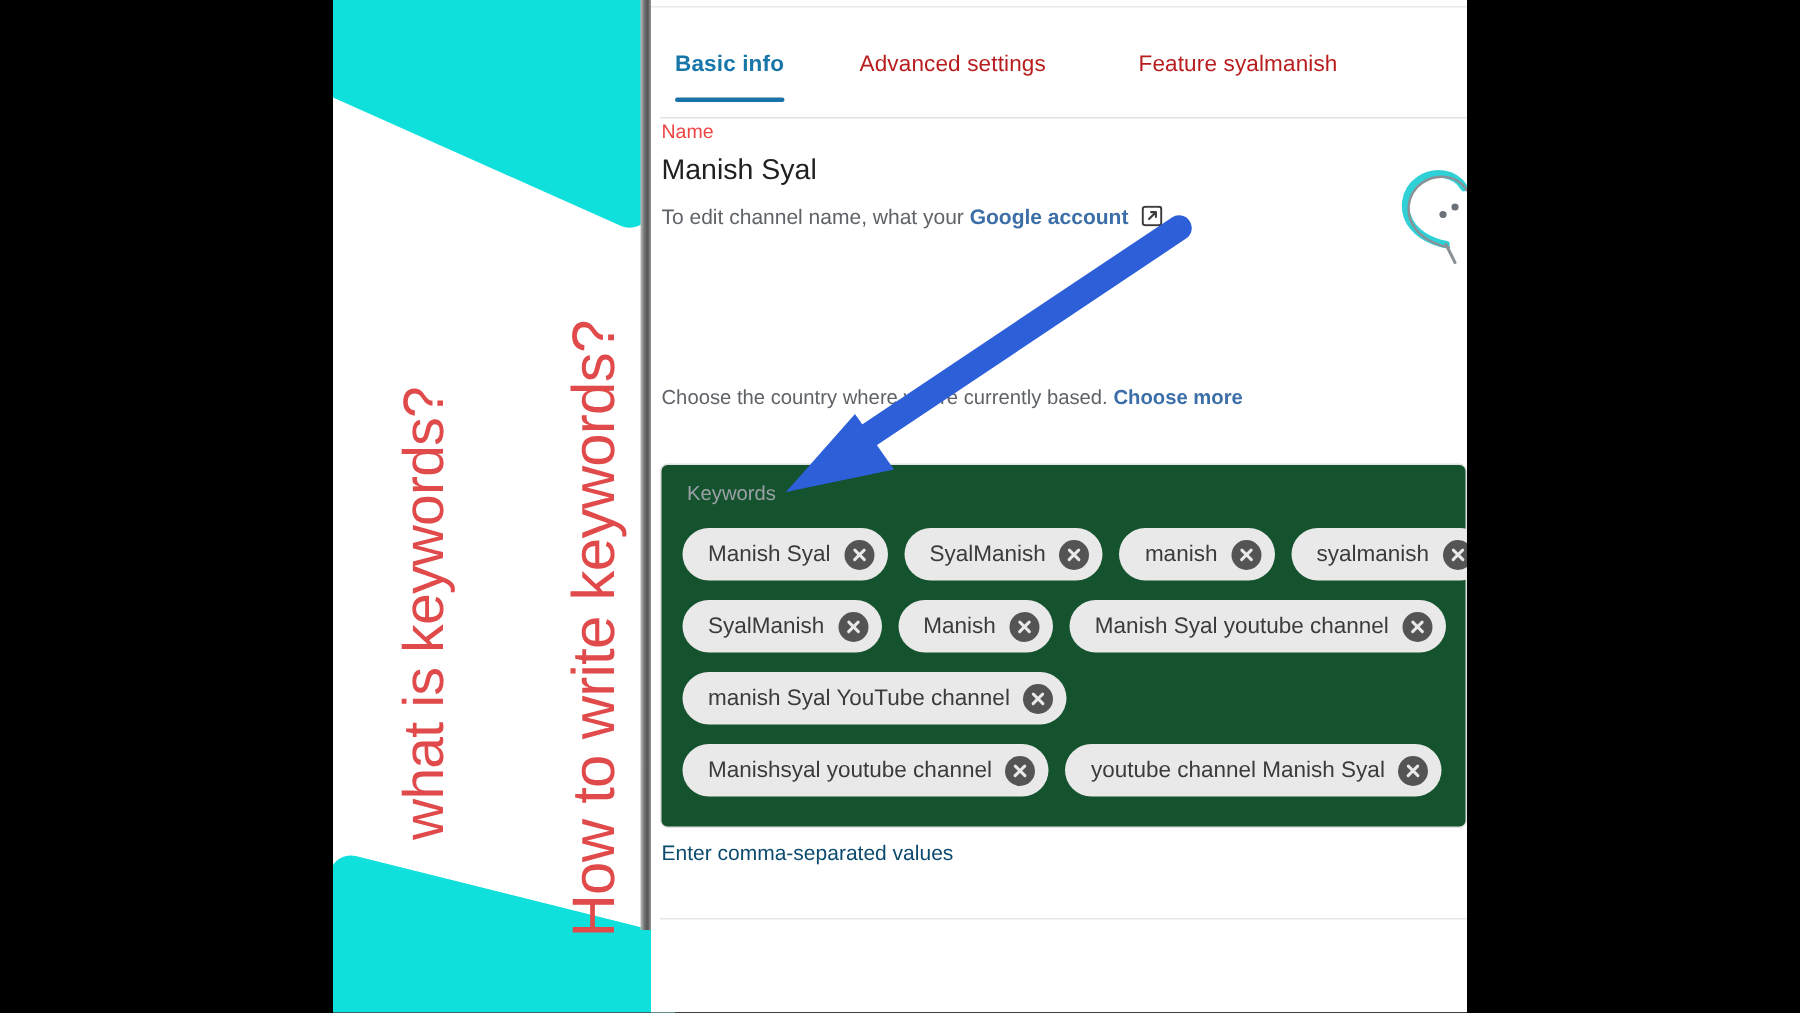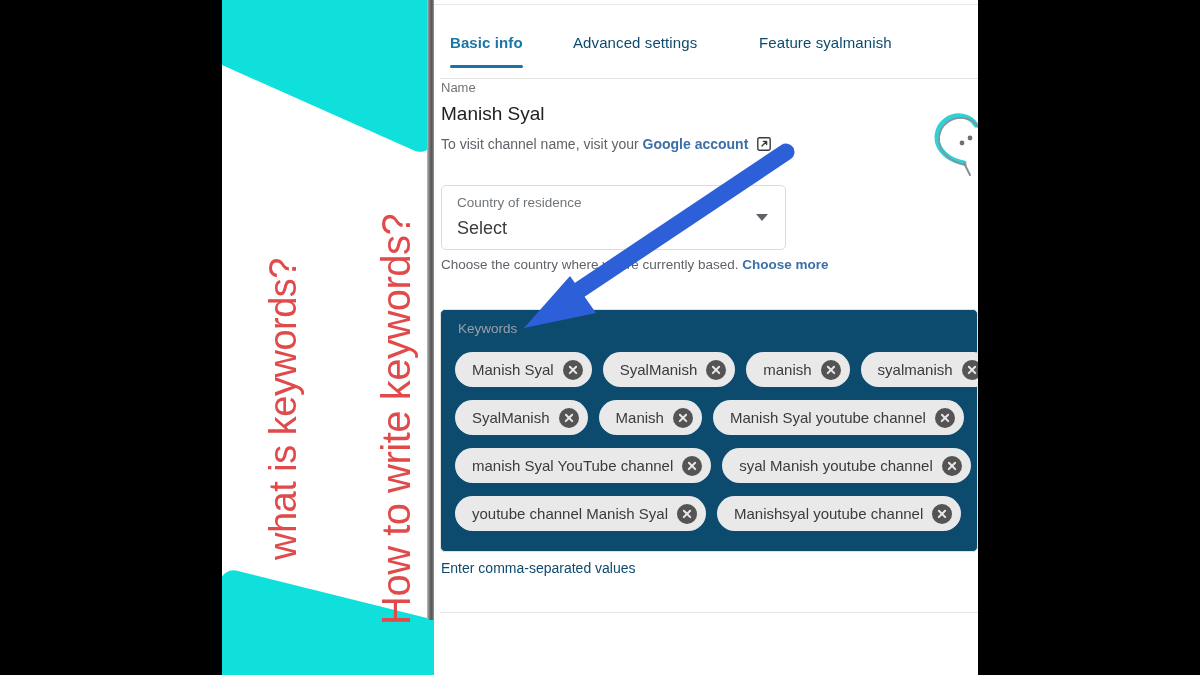--- a/index.html
+++ b/index.html
@@ -67,39 +67,39 @@
   .app-topline {
     position:absolute; left:0; top:4px; width:544px; height:1px;
     background:#e8e8e8;
   }
 
   .tabs {
     position:absolute; left:0; top:34px; width:544px; height:44px;text-align:center;
   }
   .tab {
     position:absolute; top:0;
-    font-size:15px; color:#0c4a6e; letter-spacing:0.1px;
+    font-size:15px; color:#b91c1c; letter-spacing:0.1px;
     cursor:pointer; padding-bottom:4px;
   }
   .tab.active { color:#1976a8; font-weight:700; }
   .tab.active .tab-underline {
     position:absolute; left:0; right:0; bottom:-13px;
     height:3px; background:#1a73a8; border-radius:2px;
   }
   .tab-basic { left:16px; }
   .tab-advanced { left:139px; }
   .tab-feature { left:325px; }
   .tabs-rule {
     position:absolute; left:6px; top:78px; width:538px; height:1px;
     background:#e3e3e3;
   }
 
   .field-name-label {
     position:absolute; left:7px; top:80px;
-    font-size:13px; color:#737373;
+    font-size:13px; color:#ef4444;
   }
   .field-name-value {
     position:absolute; left:7px; top:103px;
     font-size:19px; color:#212121;
   }
   .field-name-hint {
     position:absolute; left:7px; top:136px;
     font-size:14px; color:#5f6368; white-space:nowrap;
   }
   .field-name-hint .link { color:#3c6fa8; font-weight:700;margin-top:32px; }
@@ -129,21 +129,21 @@
   }
   .country-help {
     position:absolute; left:7px; top:257px;
     font-size:13.5px; color:#5f6368; white-space:nowrap;
   }
   .country-help .link { color:#3c6fa8; font-weight:700; }
 
   
   .kw-box {
     position:absolute; left:6px; top:309px; width:538px; height:243px;
-    border:1px solid #e2e2e2; border-radius:5px; background:#0c4a6e;
+    border:1px solid #e2e2e2; border-radius:5px; background:#14532d;
   }
   .kw-label {
     position:absolute; left:17px; top:11px;
     font-size:13.5px; color:#9aa0a6;
   }
   .chips {
     position:absolute; left:14px; top:42px; width:560px;
   }
   .chip-row { height:48px; position:relative; }
   .chip {
@@ -229,35 +229,30 @@
       </div>
       <div class="tab tab-feature">
         <span>Feature syalmanish</span>
       </div>
     </div>
     <div class="tabs-rule"></div>
 
     <div class="field-name-label">Name</div>
     <div class="field-name-value">Manish Syal</div>
     <div class="field-name-hint">
-      <span>To visit channel name, visit your</span>
+      <span>To edit channel name, what your</span>
       <span class="link">Google account</span>
       <span class="ext-icon">
         <svg width="14" height="14" viewBox="0 0 14 14">
           <rect x="0.8" y="0.8" width="12.4" height="12.4" rx="1.6" fill="none" stroke="#3b3b3b" stroke-width="1.4"></rect>
           <path d="M5 9 L9.4 4.6 M6.4 4.4 L9.6 4.4 L9.6 7.6" fill="none" stroke="#3b3b3b" stroke-width="1.4" stroke-linecap="round" stroke-linejoin="round"></path>
         </svg>
       </span>
     </div>
 
-    <div class="country-box">
-      <div class="country-label">Country of residence</div>
-      <div class="country-value">Select</div>
-      <div class="country-caret"></div>
-    </div>
     <div class="country-help">
       <span>Choose the country where you're currently based.</span>
       <span class="link">Choose more</span>
     </div>
 
     <div class="kw-box">
       <div class="kw-label">Keywords</div>
       <div class="chips" id="chips">
           <div class="chip-row"><div class="chip">
               <span class="chip-text">Manish Syal</span>
@@ -278,29 +273,26 @@
             </div><div class="chip">
               <span class="chip-text">Manish</span>
               <span class="chip-x"></span>
             </div><div class="chip">
               <span class="chip-text">Manish Syal youtube channel</span>
               <span class="chip-x"></span>
             </div></div>
           <div class="chip-row"><div class="chip">
               <span class="chip-text">manish Syal YouTube channel</span>
               <span class="chip-x"></span>
-            </div><div class="chip">
-              <span class="chip-text">syal Manish youtube channel</span>
-              <span class="chip-x"></span>
             </div></div>
           <div class="chip-row"><div class="chip">
+              <span class="chip-text">Manishsyal youtube channel</span>
+              <span class="chip-x"></span>
+            </div><div class="chip">
               <span class="chip-text">youtube channel Manish Syal</span>
-              <span class="chip-x"></span>
-            </div><div class="chip">
-              <span class="chip-text">Manishsyal youtube channel</span>
               <span class="chip-x"></span>
             </div></div>
         </div>
     </div>
     <div class="kw-help">Enter comma-separated values</div>
     <div class="bottom-rule"></div>
   </div>
 
   <svg class="arrow-svg">
     <g id="arrow-group">

